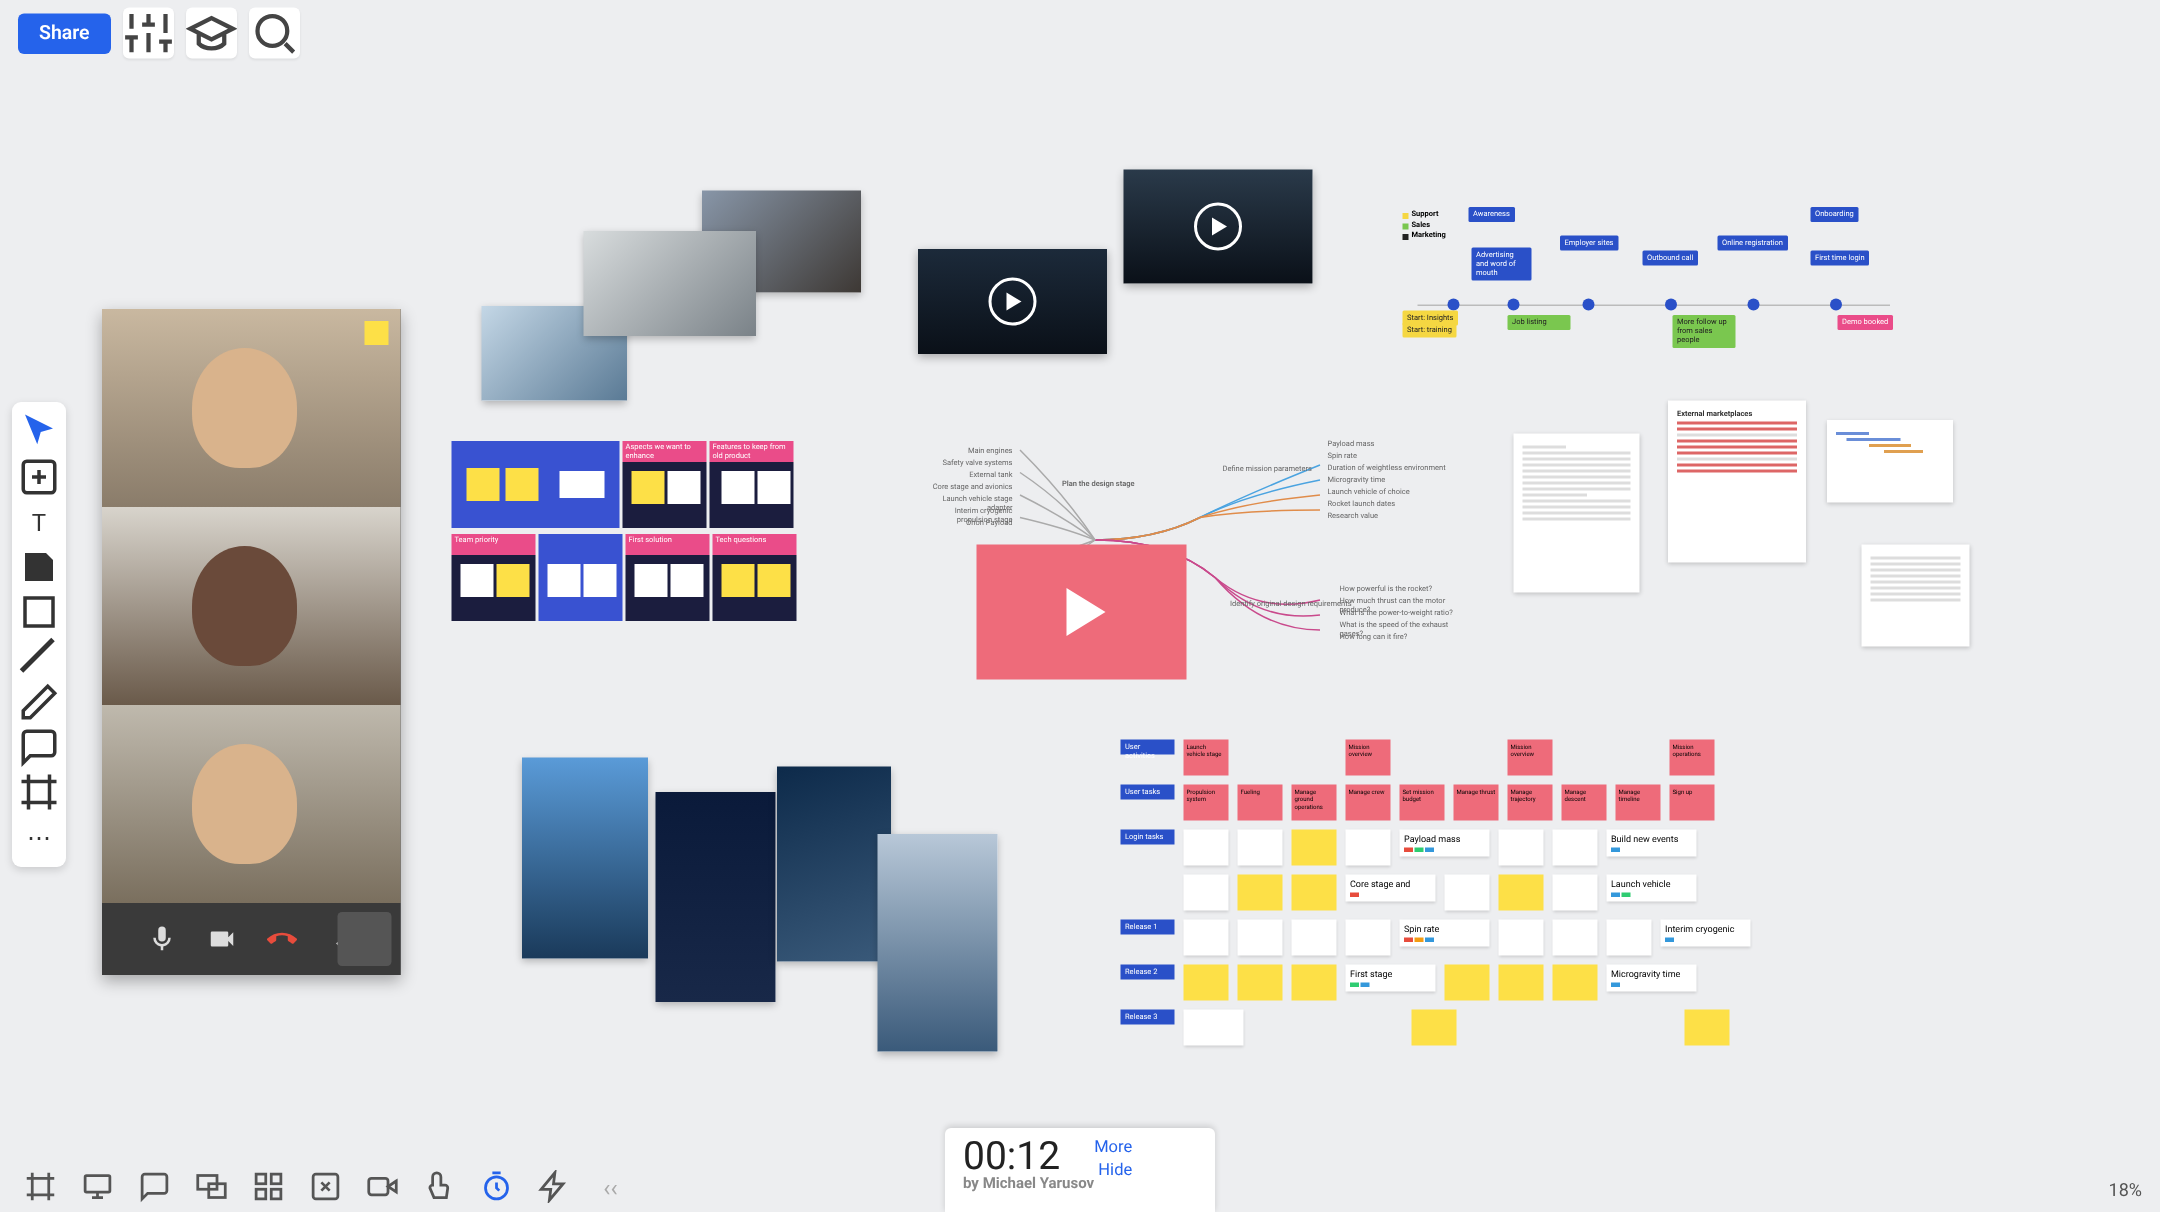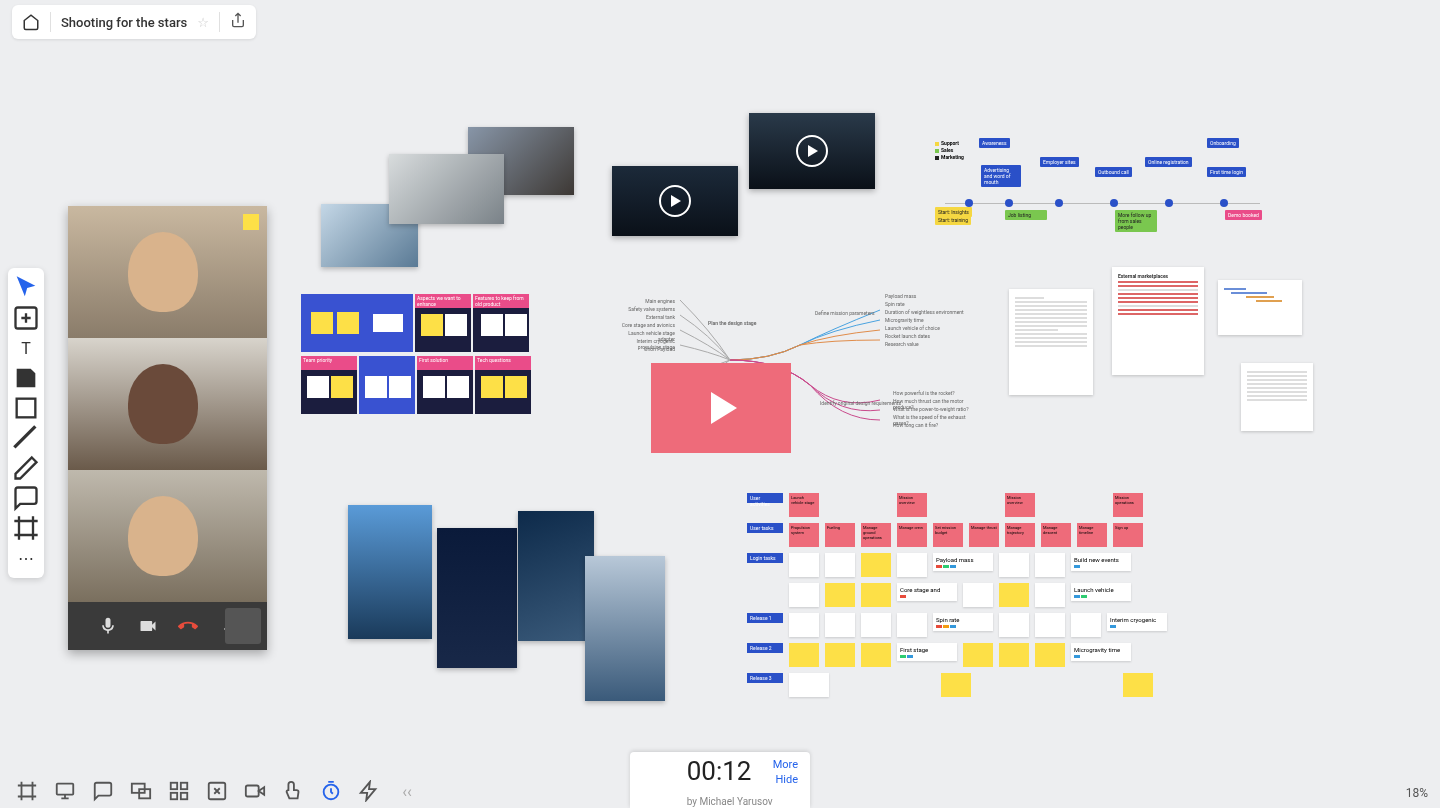--- a/index.html
+++ b/index.html
@@ -24,23 +24,23 @@
 
 
 .bottom-toolbar { position: absolute; left: 8px; bottom: 0px; height: 34px; display: flex; align-items: center; gap: 16px; padding: 0 8px; }
 .bt-icon { width: 22px; height: 22px; display:flex; align-items:center; justify-content:center; color:#555; cursor:pointer; }
 .bt-icon.active { color:#2563eb; }
 
 
 .zoom { position: absolute; right: 12px; bottom: 8px; font-size: 12px; color: #555; }
 
 
-.timer { position: absolute; left: 630px; bottom: 0; width: 180px; height: 56px; background: #fff; box-shadow: 0 -1px 4px rgba(0,0,0,0.15); display:flex; justify-content: flex-end; padding: 6px 12px 4px 12px; border-radius: 4px 4px 0 0; }
+.timer { position: absolute; left: 630px; bottom: 0; width: 180px; height: 56px; background: #fff; box-shadow: 0 -1px 4px rgba(0,0,0,0.15); display:flex; justify-content: flex-start; padding: 6px 12px 4px 12px; border-radius: 4px 4px 0 0; }
 .timer-time { font-size: 26px; font-weight: 400; color:#222; line-height:1;}
-.timer-author { font-size: 10px; color: #888; margin-top:12px;}
+.timer-author { font-size: 10px; color: #888; margin-top:0;font-weight:bold;}
 .timer-actions { display:flex; flex-direction:column; gap:2px; align-items:flex-end;}
 .timer-link { font-size: 11px; color: #2563eb; cursor:pointer; }
 
 
 .video-panel { position:absolute; left:68px; top:206px; width:199px; height:444px; background:#222; box-shadow:0 4px 10px rgba(0,0,0,0.3); }
 .video-tile { width:100%; height:132px; position:relative; background-size:cover; }
 .vt1 { background: linear-gradient(180deg,#c9b8a0 0%, #8a7c6a 100%); }
 .vt2 { background: linear-gradient(180deg,#d8d4cc 0%, #6a5a4a 100%); }
 .vt3 { background: linear-gradient(180deg,#bfb9ad 0%, #7a6f5e 100%); }
 .face { position:absolute; top:26px; left:60px; width:70px; height:80px; background:#d9b38c; border-radius:50% 50% 45% 45%; }
@@ -396,33 +396,38 @@
         <svg viewBox="0 0 24 24" fill="currentColor">
           <path d="M12 9c-1.6 0-3.15.25-4.6.72v3.1c0 .39-.23.74-.56.9-.98.49-1.87 1.12-2.66 1.85-.18.18-.43.28-.68.28-.26 0-.51-.1-.71-.29L.29 13.08a.996.996 0 010-1.41C3.34 8.78 7.46 7 12 7s8.66 1.78 11.71 4.67c.39.39.39 1.02 0 1.41l-2.48 2.48c-.2.2-.45.29-.71.29-.25 0-.5-.1-.68-.28-.79-.74-1.69-1.36-2.67-1.85-.33-.16-.56-.5-.56-.9v-3.1C15.15 9.25 13.6 9 12 9z"></path>
         </svg>
       </div>
     <div class="vc">⌄</div>
     <div class="vc-thumb"></div>
   </div>
 </div>
 
 <div class="topbar">
-  <div class="topbar-left">
-    <div class="home-icon">
-        <svg viewBox="0 0 24 24" fill="none" stroke="#333" stroke-width="2">
-          <path d="M3 10l9-7 9 7v10a2 2 0 01-2 2H5a2 2 0 01-2-2V10z"></path>
+  <div class="topbar-right">
+    <button class="share-btn">Share</button>
+    <div class="top-icon">
+        <svg width="16" height="16" viewBox="0 0 24 24" fill="none" stroke="#444" stroke-width="2">
+          <path d="M4 21v-7M4 10V3M12 21v-9M12 8V3M20 21v-5M20 12V3M1 14h6M9 8h6M17 16h6"></path>
         </svg>
       </div>
-    <div class="divider"></div>
-    <span class="board-title">Shooting for the stars</span>
-    <span class="star-icon">☆</span>
-    <div class="divider"></div>
-    <span class="share-icon-top"><svg width="16" height="16" viewBox="0 0 24 24" fill="none" stroke="#555" stroke-width="2">
-          <path d="M4 12v8a2 2 0 002 2h12a2 2 0 002-2v-8M16 6l-4-4-4 4M12 2v14"></path>
-        </svg></span>
+    <div class="top-icon">
+        <svg width="16" height="16" viewBox="0 0 24 24" fill="none" stroke="#444" stroke-width="2">
+          <path d="M22 10L12 5 2 10l10 5 10-5zM6 12v5c3 3 9 3 12 0v-5"></path>
+        </svg>
+      </div>
+    <div class="top-icon">
+        <svg width="16" height="16" viewBox="0 0 24 24" fill="none" stroke="#444" stroke-width="2">
+          <circle cx="11" cy="11" r="7"></circle>
+          <path d="M21 21l-4-4"></path>
+        </svg>
+      </div>
   </div>
 </div>
 
 <div class="left-toolbar">
   <div class="tool active">
       <svg viewBox="0 0 24 24" width="16" height="16" fill="#2563eb">
         <path d="M4 2l16 8-7 2-2 7z"></path>
       </svg>
     </div>
   <div class="tool">

